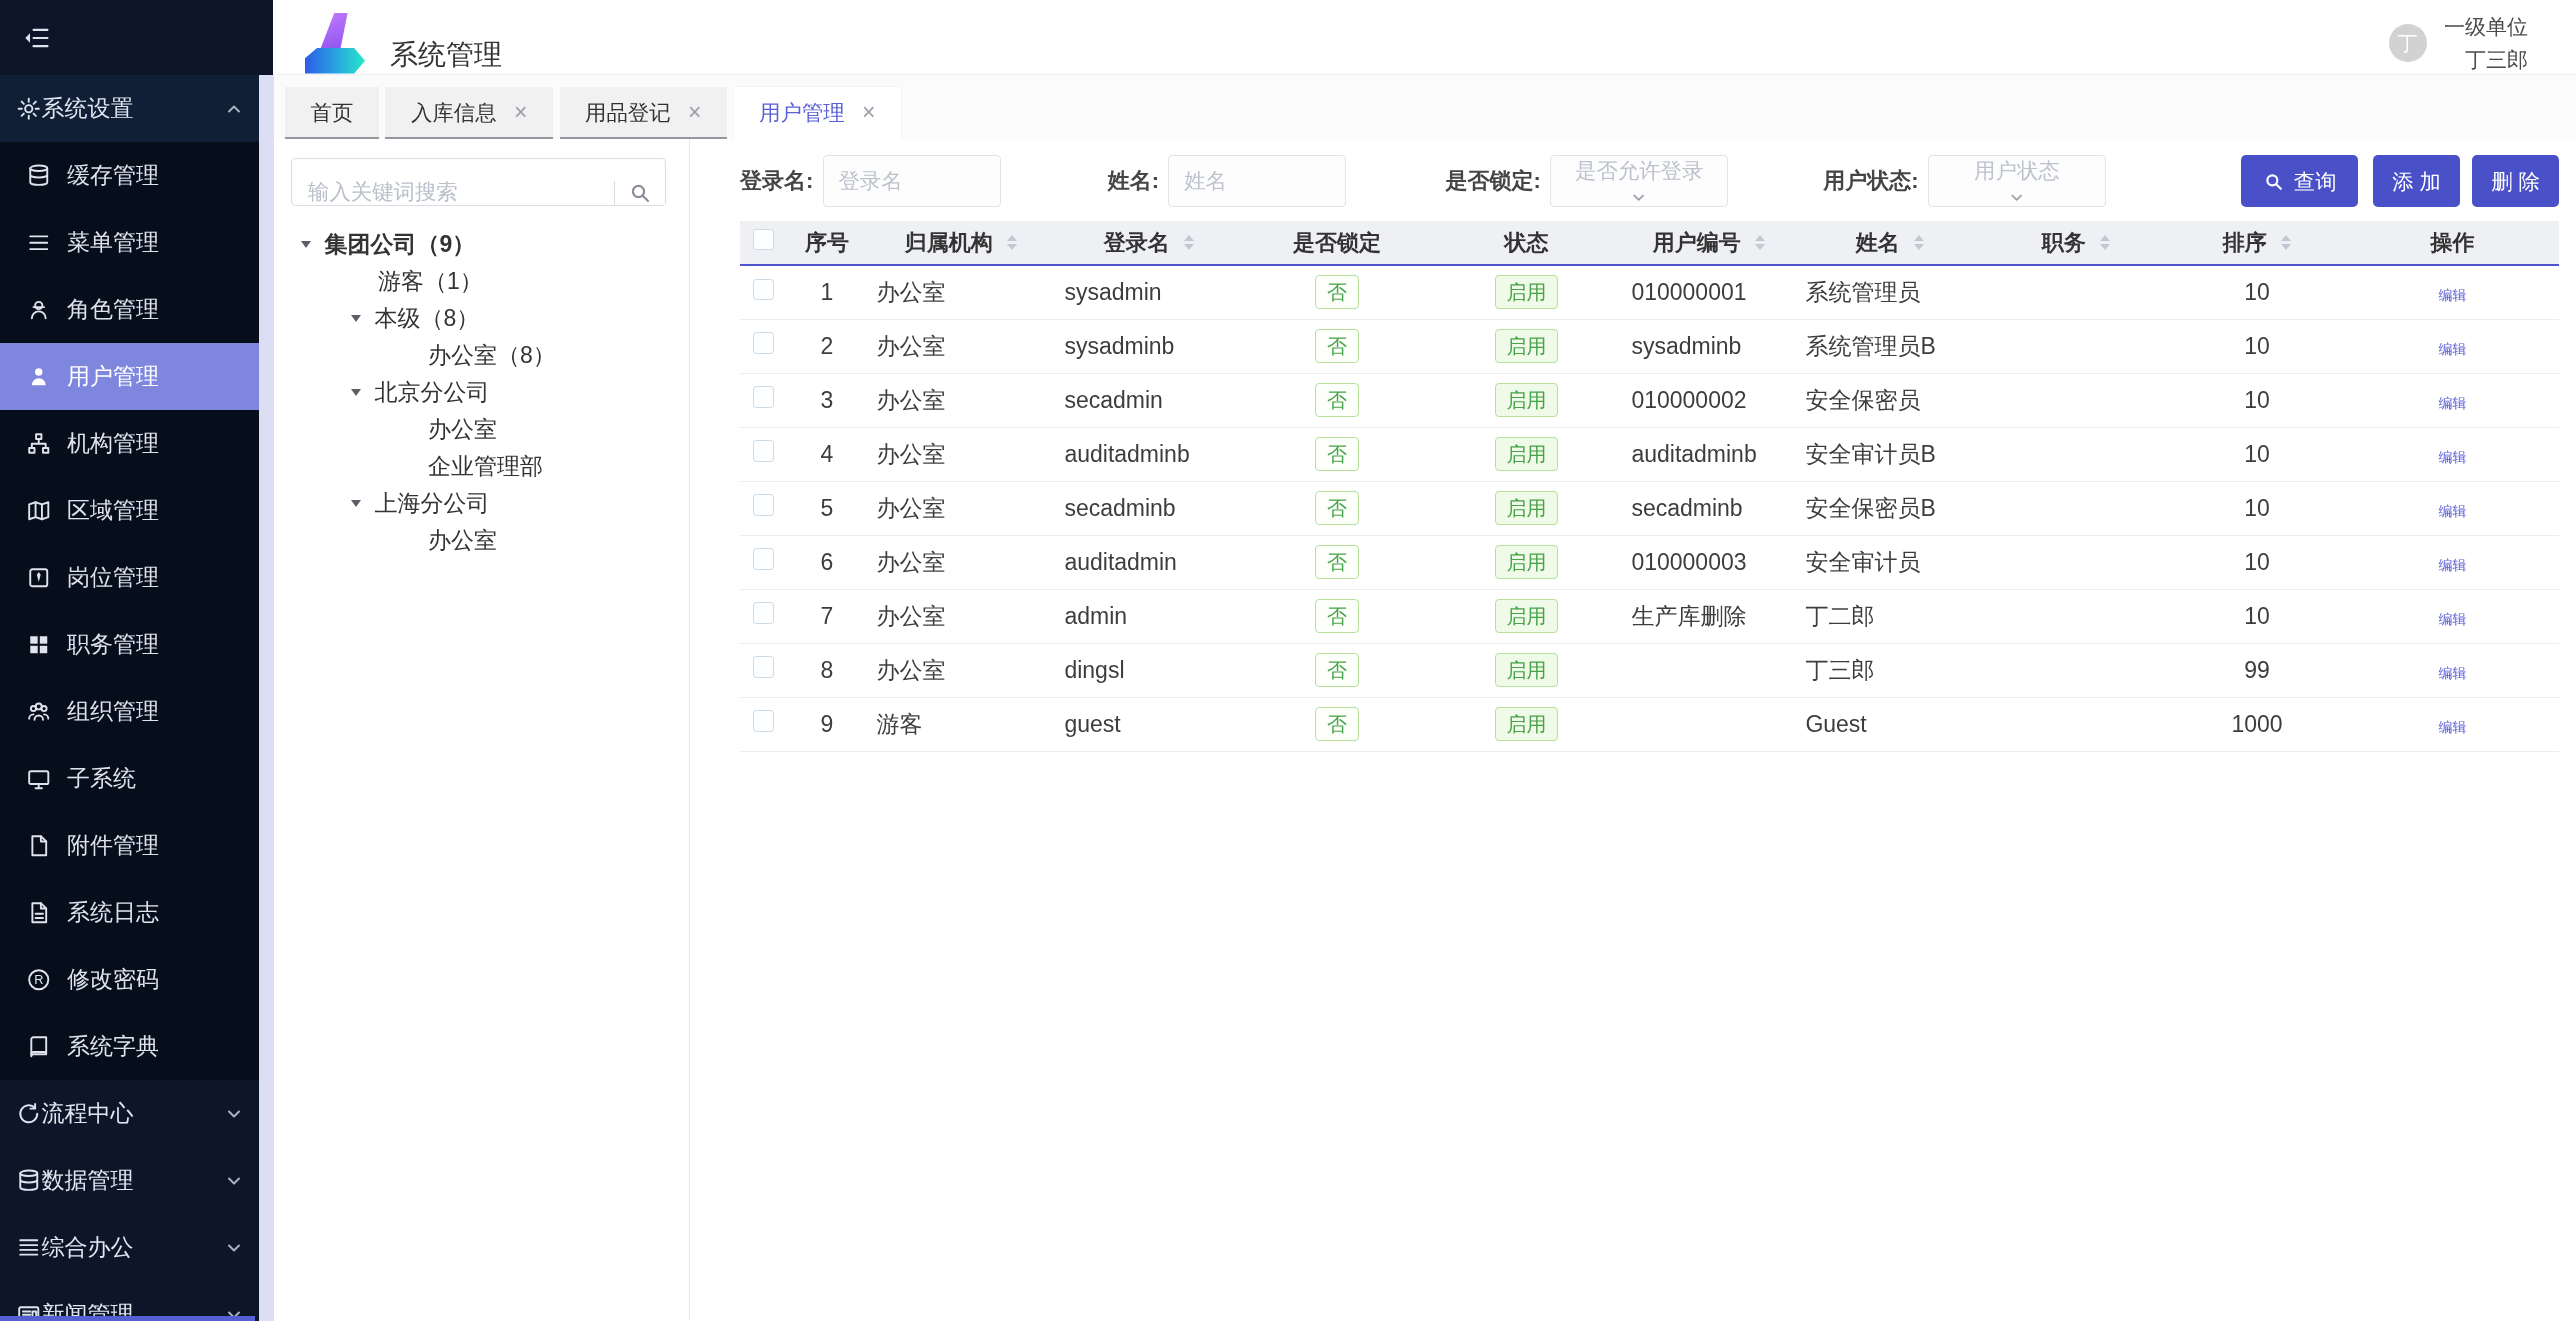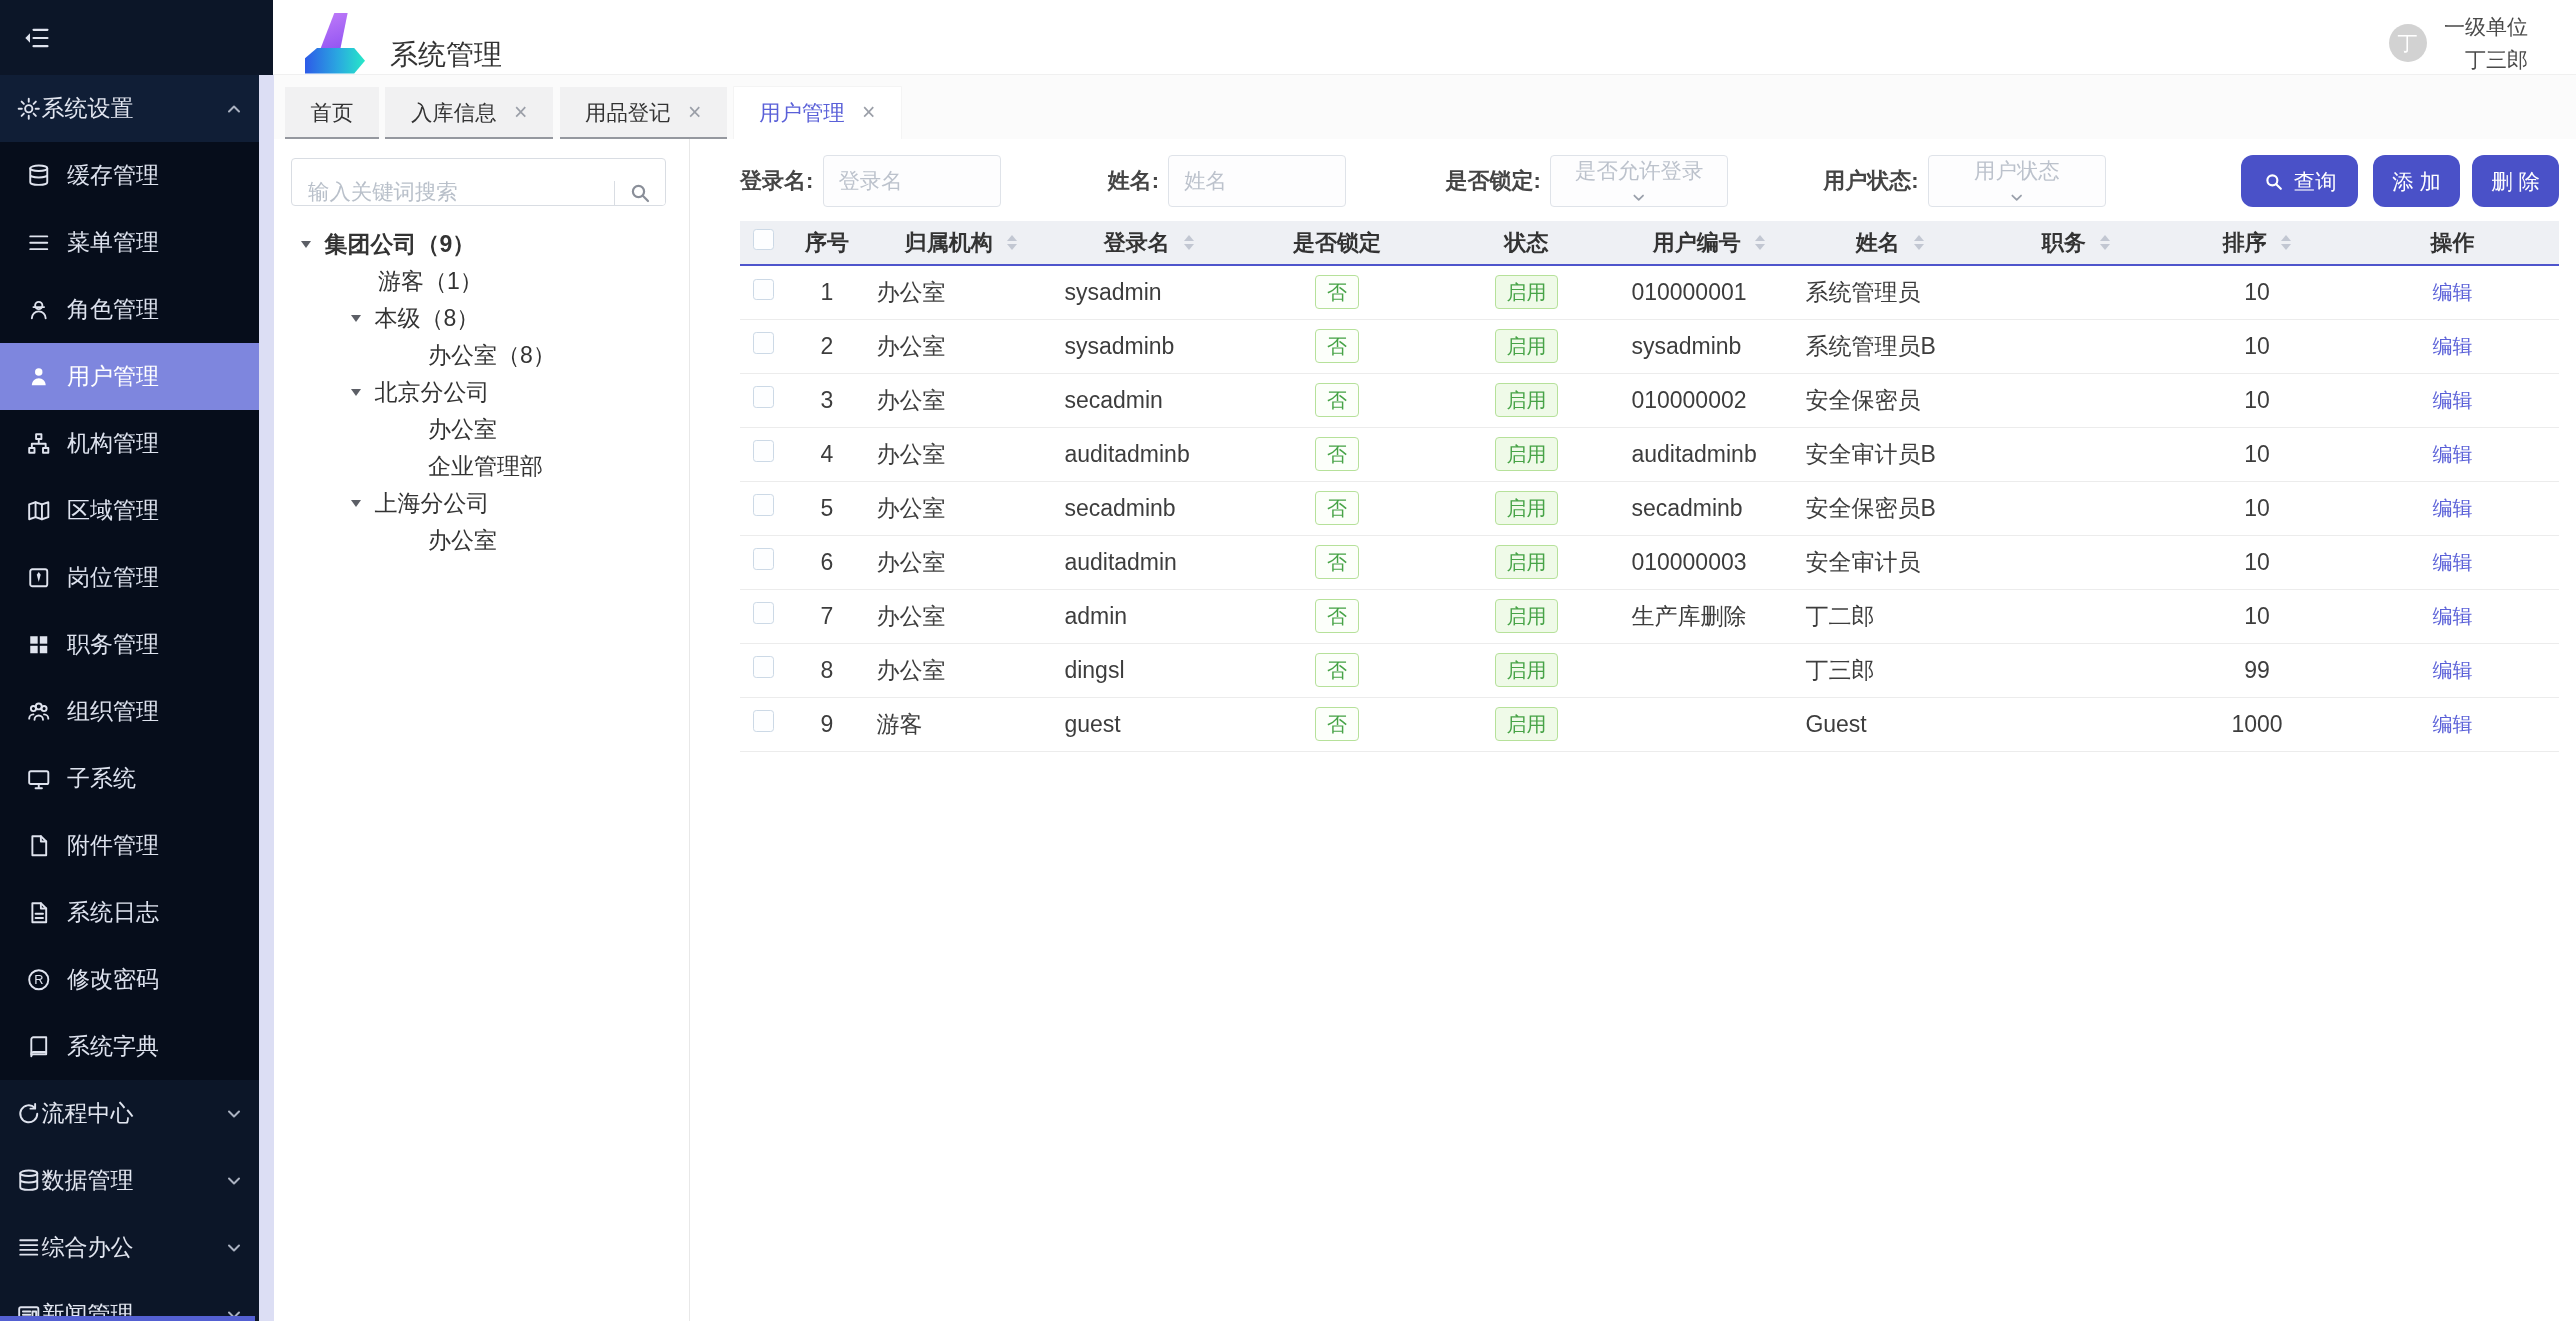--- a/index.html
+++ b/index.html
@@ -85,21 +85,21 @@
   .f-input, .f-select { width:178px; height:52px; border:0.7px solid #dfe3e9; border-radius:4px;
              background:#fdfdfe; font-size:21.4px; padding:0 14.7px; color:#333;
              font-family:"Liberation Sans","DejaVu Sans",sans-serif; }
   .f-input { outline:none; }
   .f-input::placeholder { color:#bcc2cc; }
   .f-select { display:flex; align-items:center; justify-content:space-between; cursor:pointer;flex-direction:column; }
   .f-select .ph { color:#bcc2cc; overflow:hidden; white-space:nowrap; }
   .sel-chev { width:17.4px; height:17.4px; stroke:#9aa0ab; fill:none; stroke-width:2.4;
               stroke-linecap:round; stroke-linejoin:round; flex:none; }
   .gap-a { margin-left:107px; } .gap-b { margin-left:99px; } .gap-c { margin-left:95px; }
-  .btn { height:52px; border:none; border-radius:12px; background:#4a51c8; color:#fff;
+  .btn { height:52px; border:none; border-radius:5px; background:#4a51c8; color:#fff;
          font-size:21.4px; display:flex; align-items:center; justify-content:center;
          cursor:pointer; font-family:"Liberation Sans","DejaVu Sans",sans-serif; }
   .btn-query { width:117px; gap:9.4px; margin-left:auto; }
   .btn-add { width:87px; margin-left:14.7px; }
   .btn-del { width:87px; margin-left:12px; }
   .mag-w { width:21.4px; height:21.4px; stroke:#fff; fill:none; stroke-width:2.4; stroke-linecap:round; }
 
   
   .table-wrap { position:absolute; left:467px; top:82px; right:17px; }
   table { width:100%; border-collapse:collapse; table-layout:fixed; }
@@ -114,21 +114,21 @@
   tbody td { height:54px; border-bottom:0.7px solid #ececec; font-size:23px; color:#3d3d3d;
              text-align:center; overflow:hidden; white-space:nowrap; }
   td.al, th.al { text-align:left; }
   td.al { padding-left:9.4px; }
   .checkbox { width:21.4px; height:21.4px; border:1.3px solid #ccd9e6; border-radius:3.3px;
               background:#fdfeff; display:inline-block; cursor:pointer; }
   .badge { display:inline-block; min-width:23px; padding:6px 10.7px; border:0.7px solid #b6e19a;
            border-radius:4px; font-size:20px; color:#47a347; line-height:1; text-align:center; }
   .badge-outline { background:#fcfffa; }
   .badge-fill { background:#effae8; }
-  .edit-link { color:#5a60d8; font-size:20px; text-decoration:none; cursor:pointer; }
+  .edit-link { color:#5a60d8; font-size:14px; text-decoration:none; cursor:pointer; }
 </style>
 </head>
 <body>
 
 <aside id="sidebar">
   <div class="collapse-row">
     <svg class="icn" style="width:28px;height:28px" viewBox="0 0 24 24">
       <path d="M9 5h12M9 12h12M9 19h12"></path>
         <path d="M6 8l-4 4 4 4z" fill="#dfe3ee" stroke="none"></path>
     </svg>

